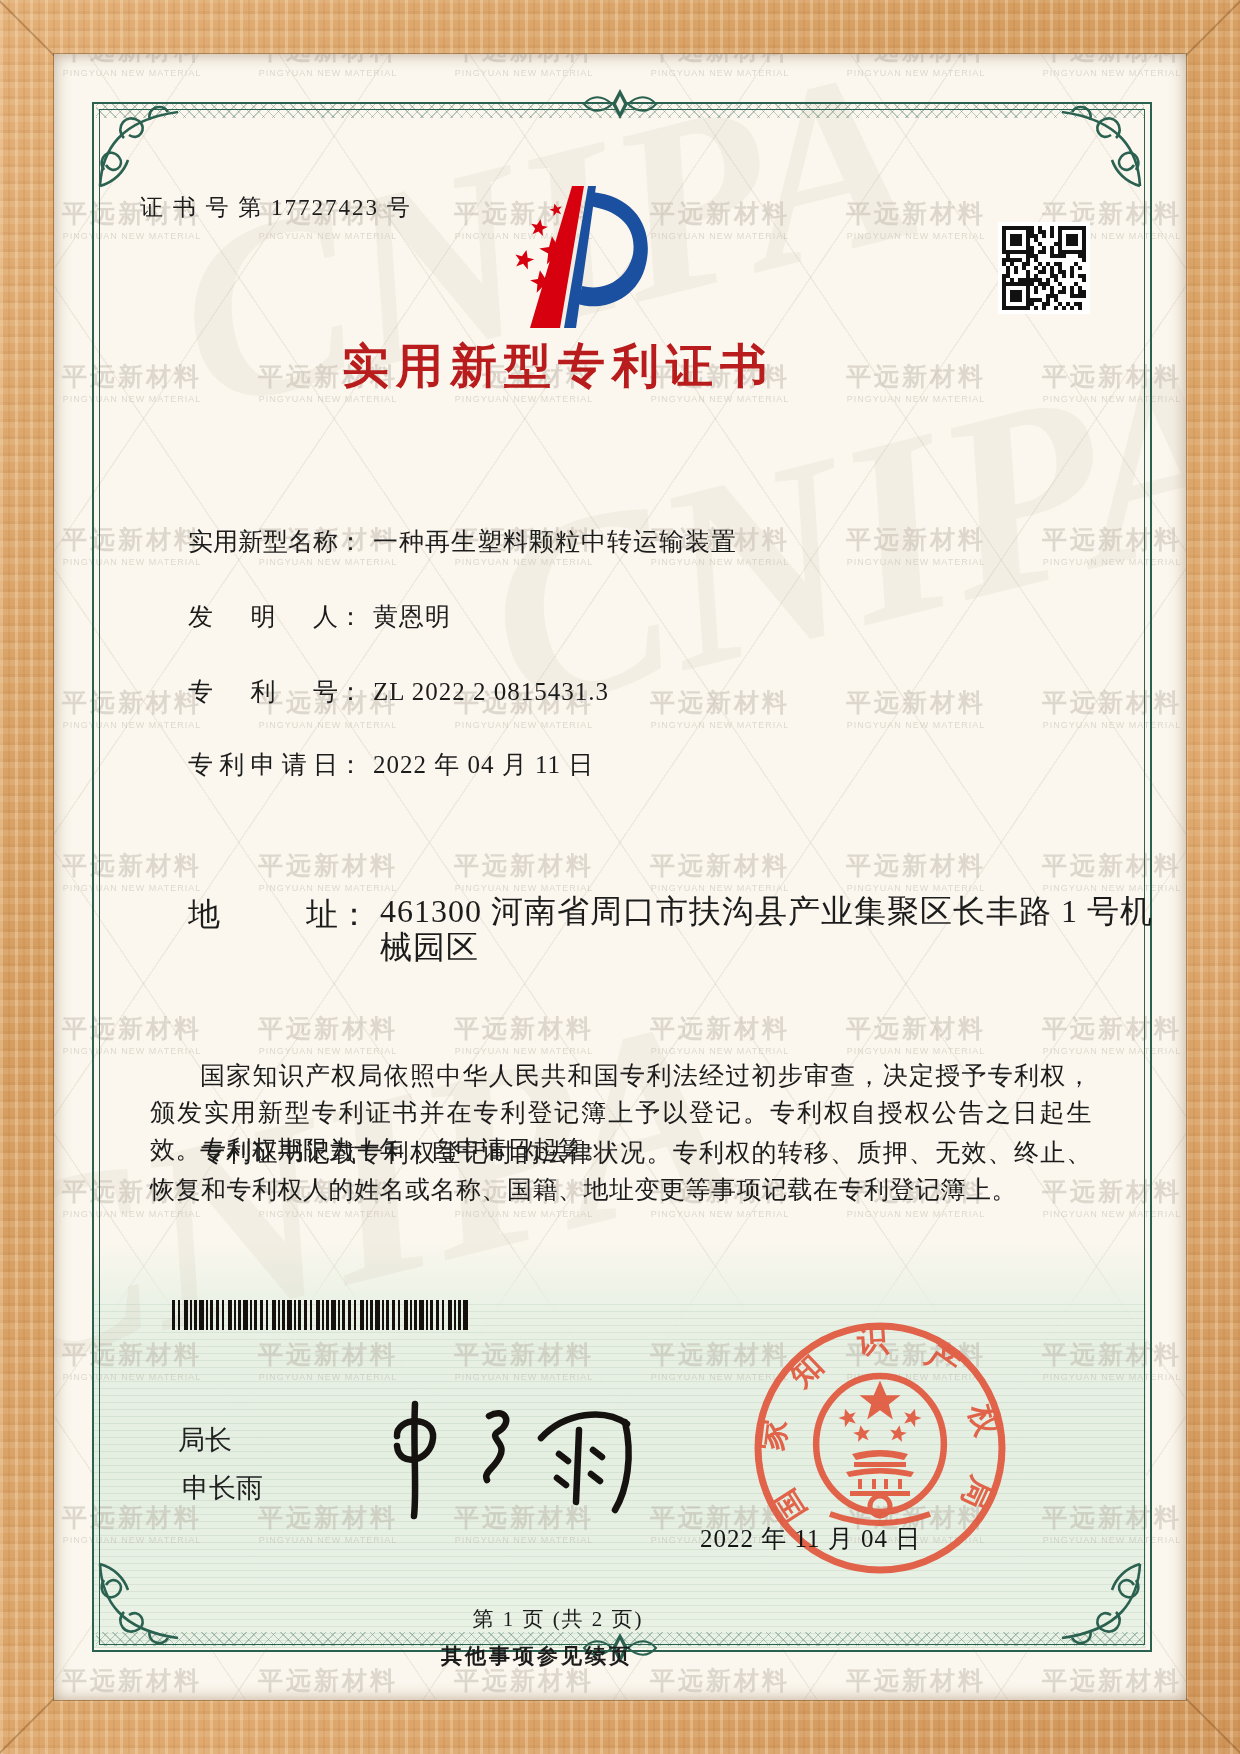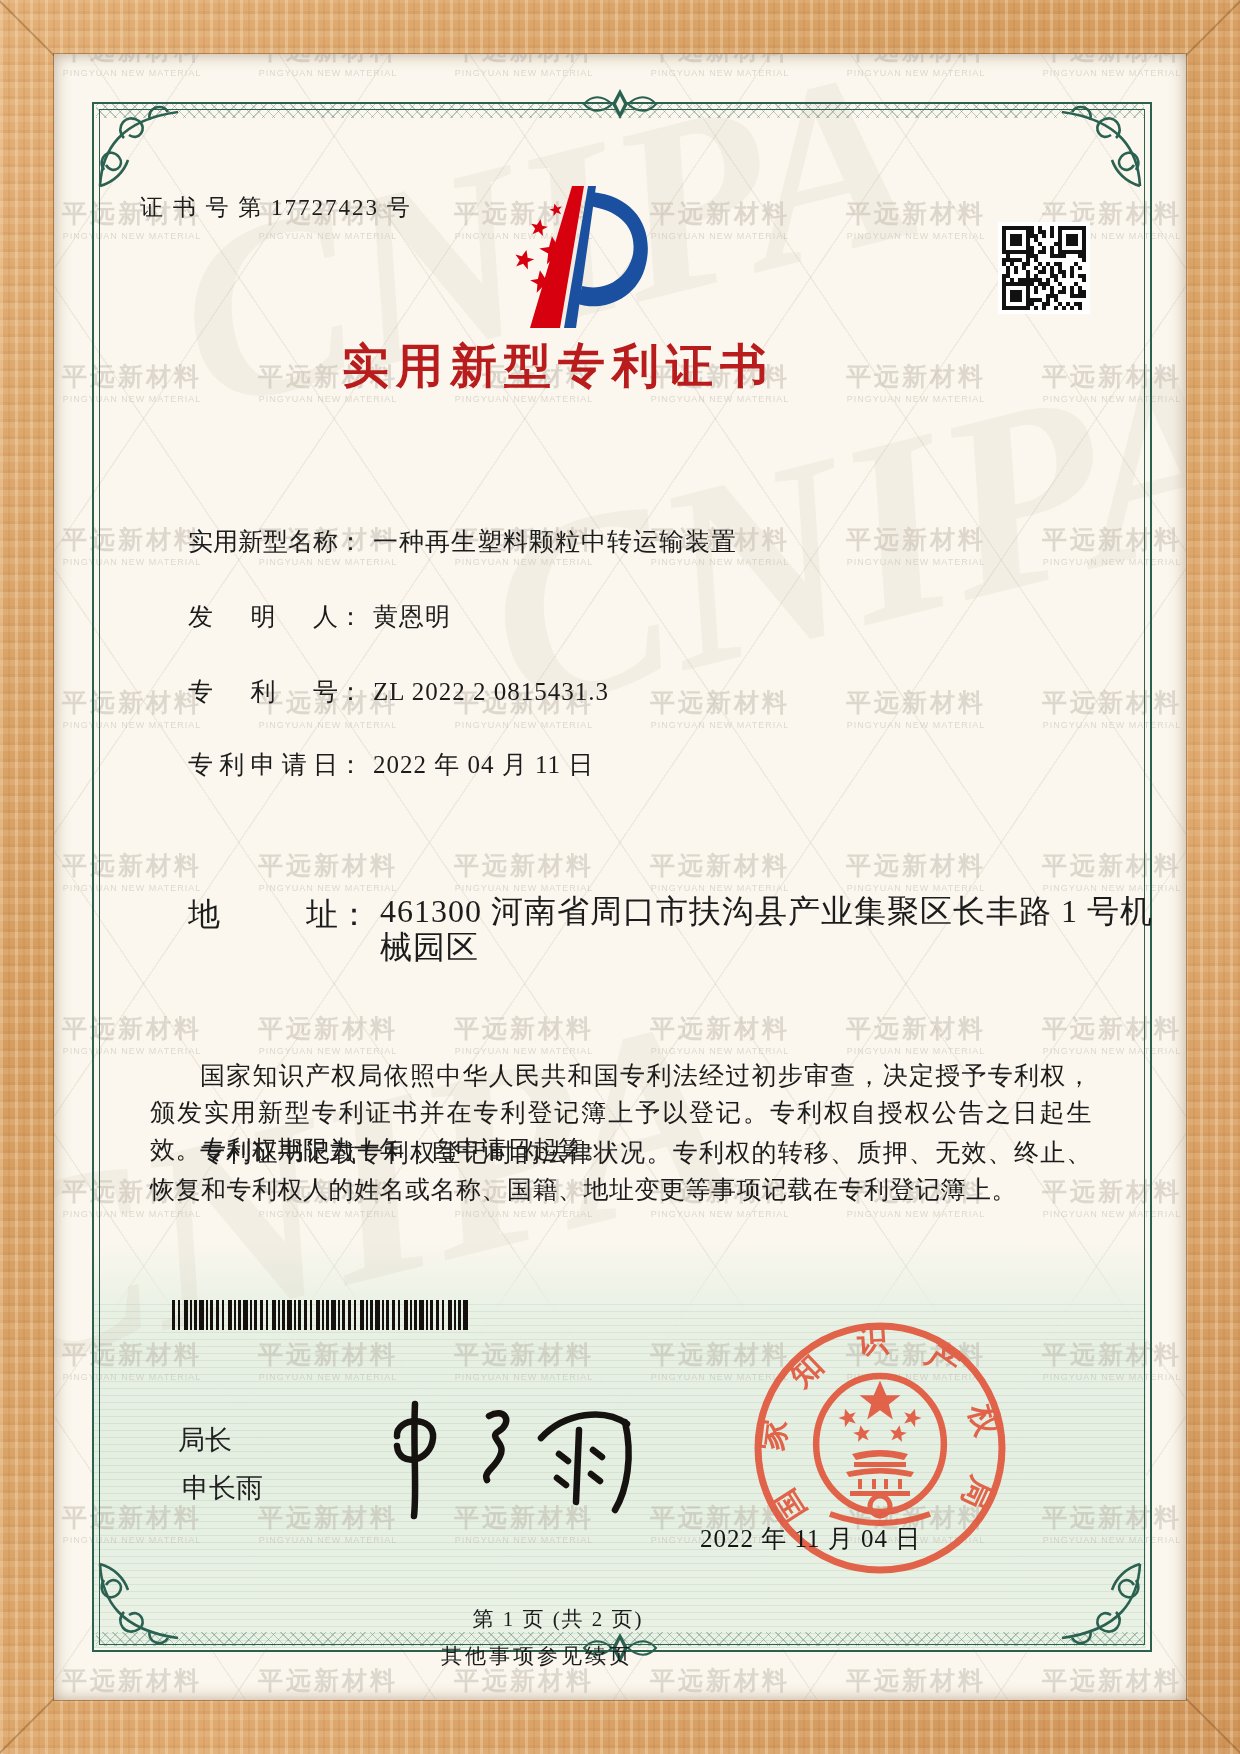--- a/index.html
+++ b/index.html
@@ -75,21 +75,21 @@
   .barcode{position:absolute;left:118px;top:1246px;width:300px;height:30px;overflow:hidden;white-space:nowrap;}
   .bar{display:inline-block;height:30px;background:#13100e;vertical-align:top;}
 
   .director{position:absolute;font-size:27px;font-family:"Liberation Sans","DejaVu Sans",sans-serif;color:#222;}
   .sig{position:absolute;left:319px;top:1336px;}
 
   .seal{position:absolute;left:694px;top:1262px;opacity:.9;}
   .seal-date{position:absolute;left:646px;top:1468px;font-size:25px;letter-spacing:1px;color:#151515;}
   .page-footer{position:absolute;left:504px;top:1551px;transform:translateX(-50%);font-size:21px;letter-spacing:2px;}
   .continuation{position:absolute;left:483px;top:1588px;transform:translateX(-50%);
-    font-size:21px;font-weight:normal;letter-spacing:3px;white-space:nowrap;text-align:right;}
+    font-size:21px;font-weight:bold;letter-spacing:3px;white-space:nowrap;text-align:right;}
 </style>
 </head>
 <body>
 
 <div class="wood"></div>
 <div class="miter m-tl"></div>
 <div class="miter m-tr"></div>
 <div class="miter m-bl"></div>
 <div class="miter m-br"></div>
 

